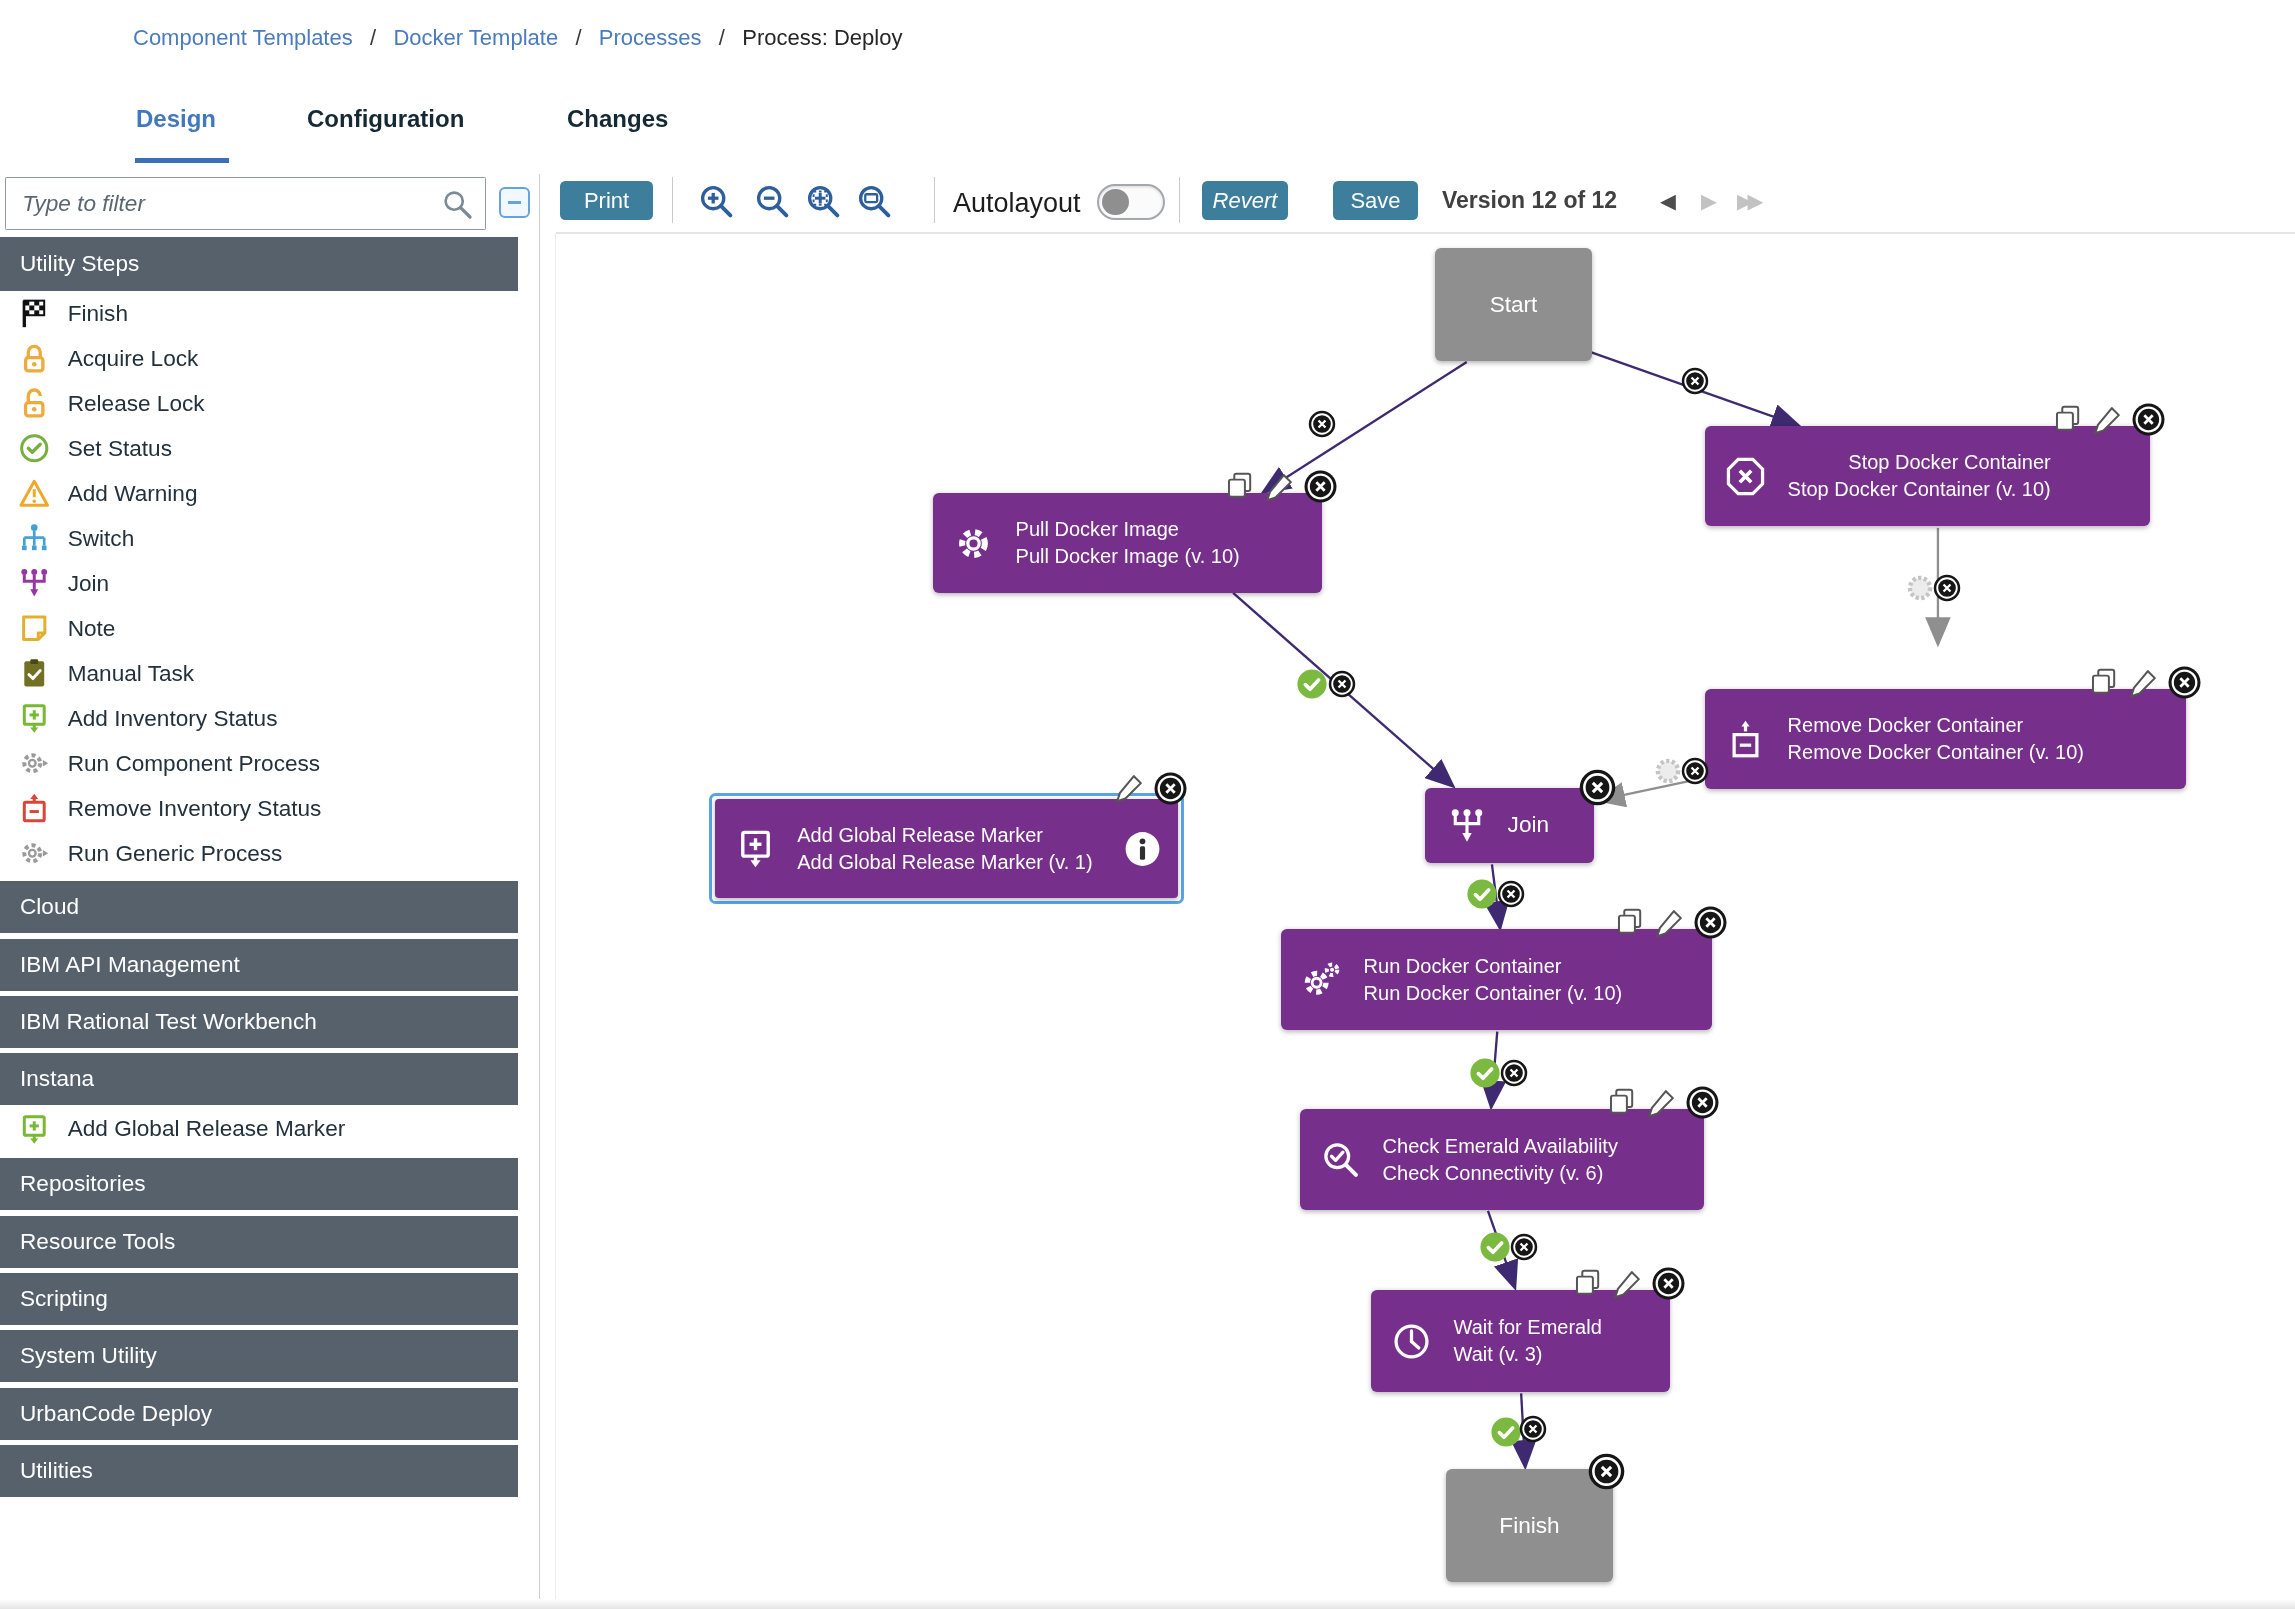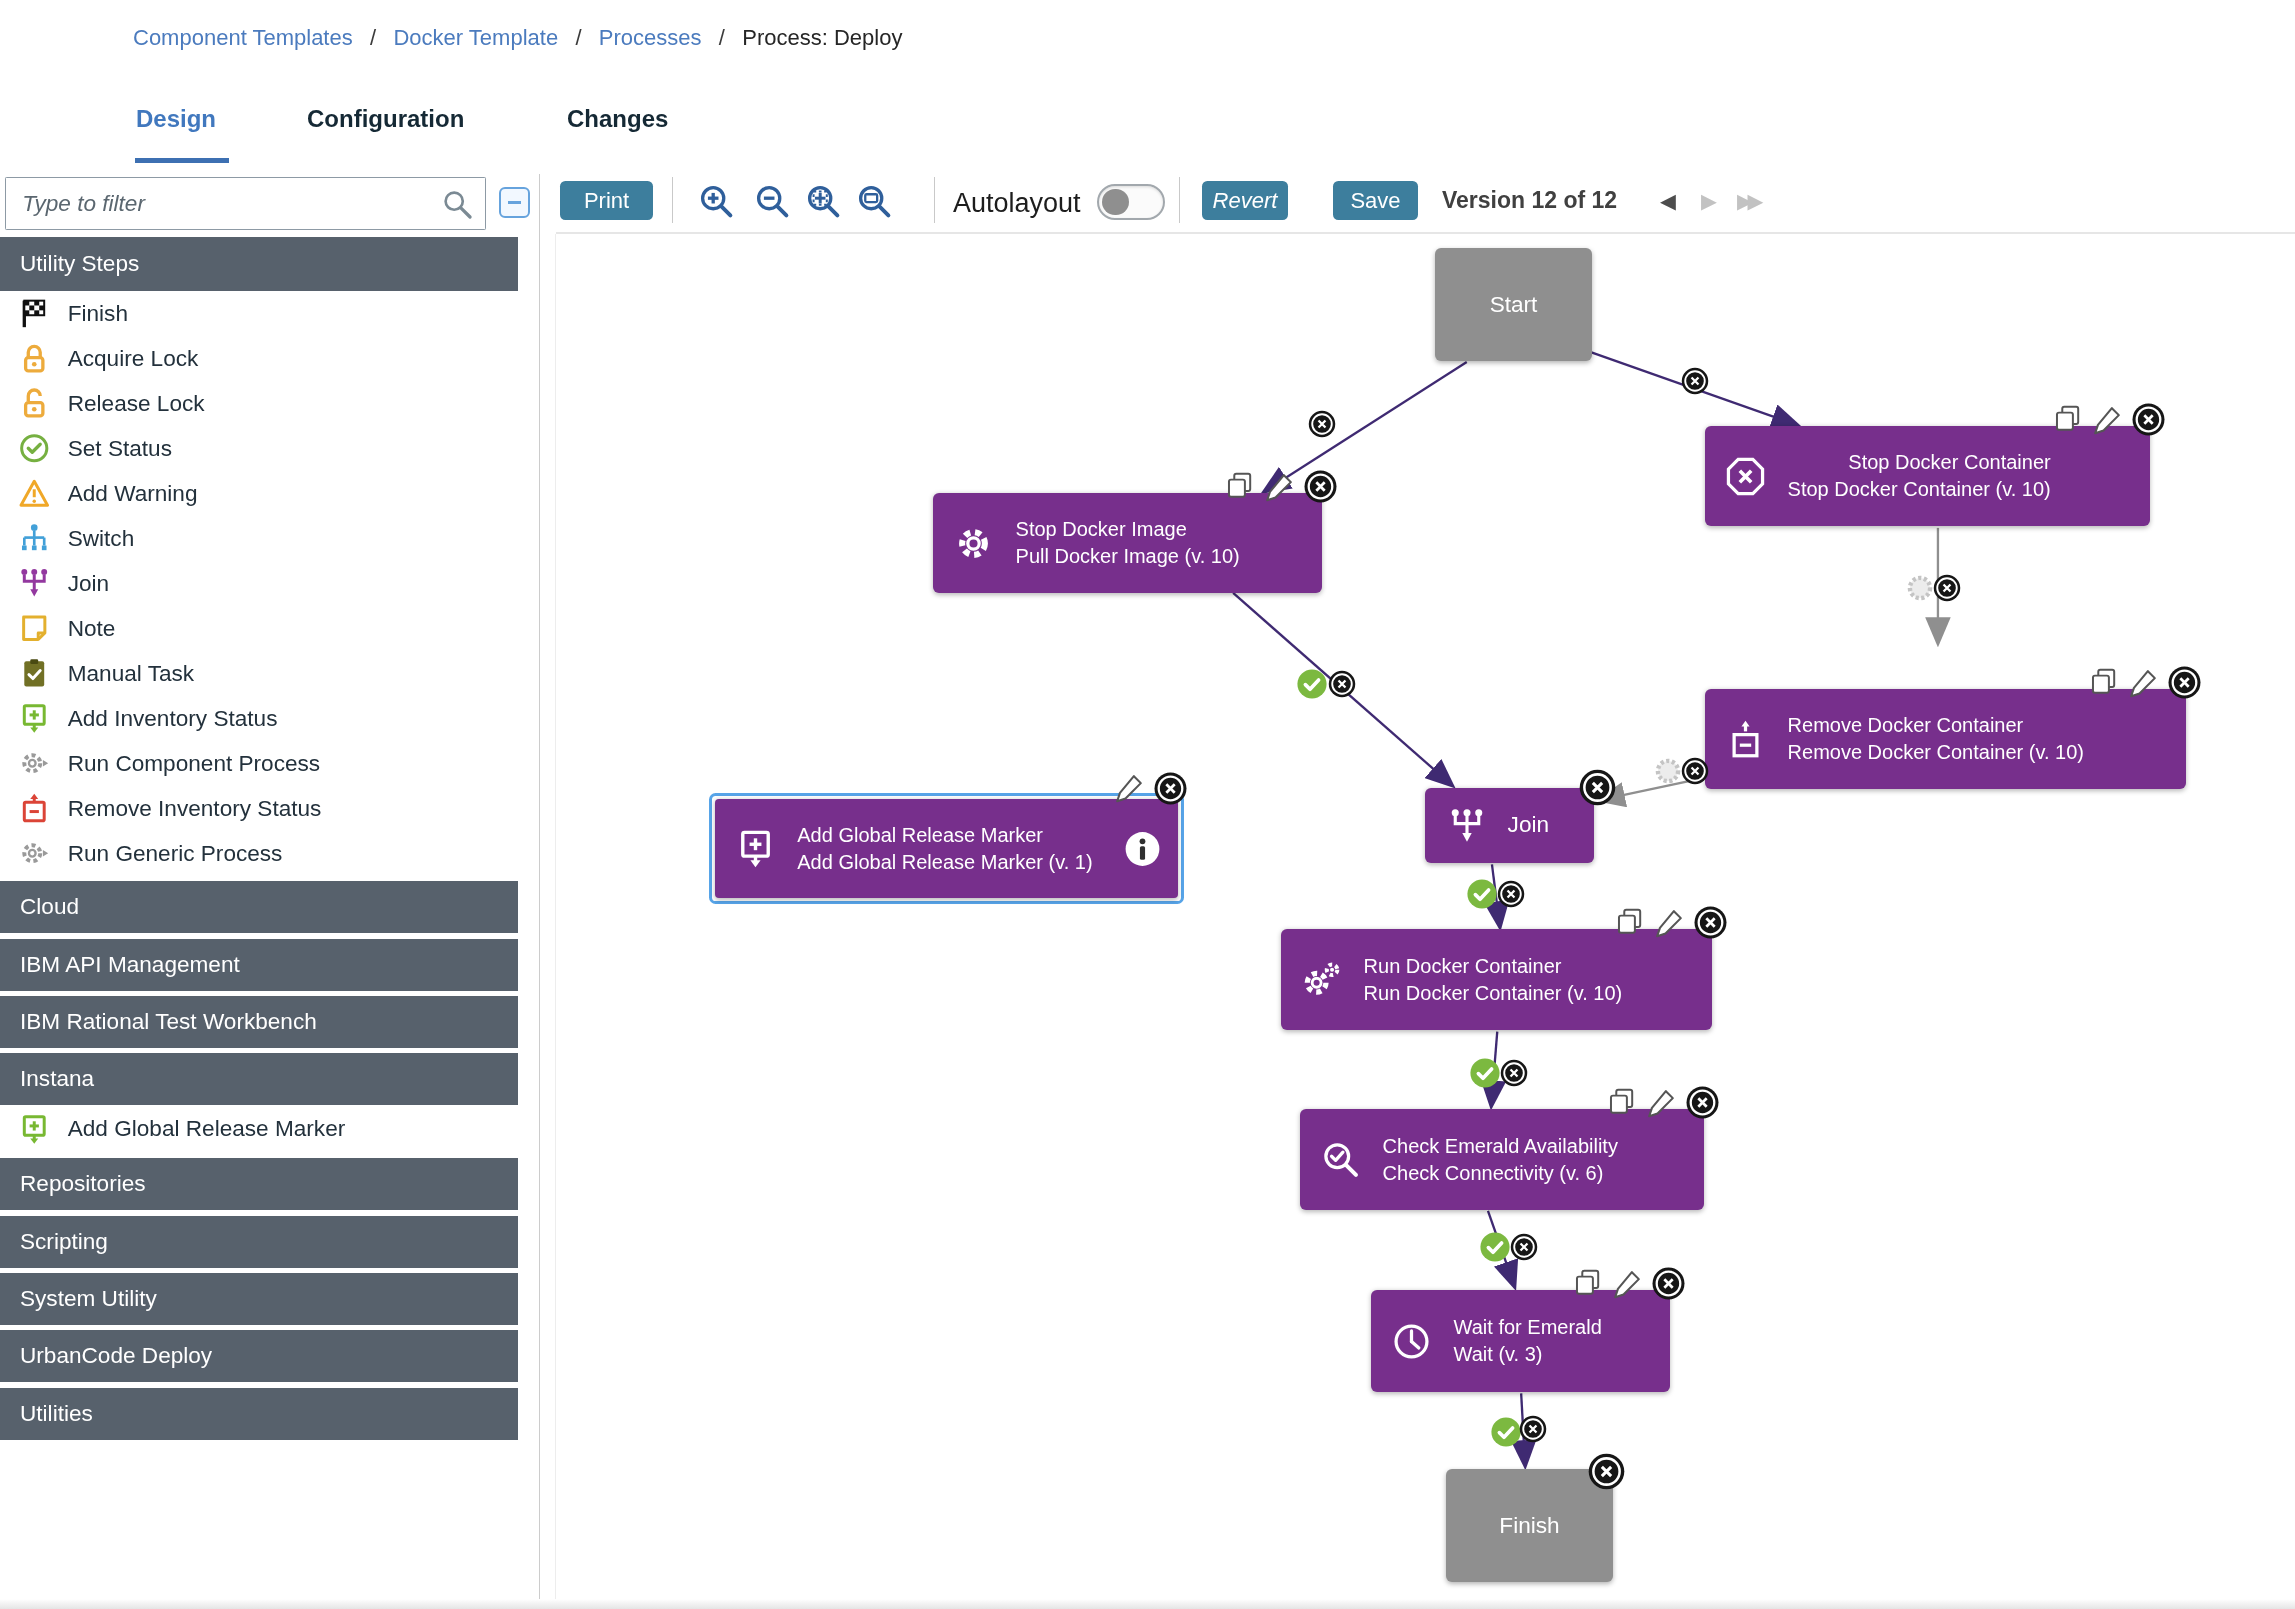--- a/index.html
+++ b/index.html
@@ -294,20 +294,21 @@
           <line x1="23" y1="11" x2="23" y2="25" stroke="#78b832" stroke-width="4.5"></line>
           <line x1="16" y1="18" x2="30" y2="18" stroke="#78b832" stroke-width="4.5"></line>
           <line x1="23" y1="32" x2="23" y2="38" stroke="#78b832" stroke-width="4.5"></line>
           <path d="M17 37 L23 45 L29 37 Z" fill="#78b832"></path>
         </svg>
       </span>
     <span class="lbl">Add Global Release Marker</span>
   </div>
 
   <div class="sec-header">Repositories</div>
+  <div class="sec-header">Resource Tools</div>
   <div class="sec-header">Scripting</div>
   <div class="sec-header">System Utility</div>
   <div class="sec-header">UrbanCode Deploy</div>
   <div class="sec-header">Utilities</div>
 </div>
 
 <button class="btn" id="btn-print">Print</button>
 <div class="tb-sep" style="left:672px"></div>
 
 <span class="zoom-ic" style="left:698px">
@@ -513,21 +514,21 @@
         </svg>
       </span>
   </div>
   <span class="nicon">
       <svg viewBox="0 0 48 48">
         <circle cx="24" cy="24" r="14" fill="none" stroke="#fff" stroke-width="7.5" stroke-dasharray="7.5 6"></circle>
         <circle cx="24" cy="24" r="7" fill="none" stroke="#fff" stroke-width="4"></circle>
       </svg>
     </span>
   <div class="ntext">
-    <div>Stop Docker Image</div>
+    <div>Pull Docker Image</div>
     <div>Pull Docker Image (v. 10)</div>
   </div>
 </div>
 
 <div class="node purple" id="n-stop">
   <div class="tools">
     <span class="tool copy">
         <svg viewBox="0 0 46 46">
           <rect x="14" y="4" width="24" height="26" rx="3" fill="#fff" stroke="#555" stroke-width="3"></rect>
           <rect x="6" y="13" width="24" height="26" rx="3" fill="#fff" stroke="#555" stroke-width="3"></rect>

